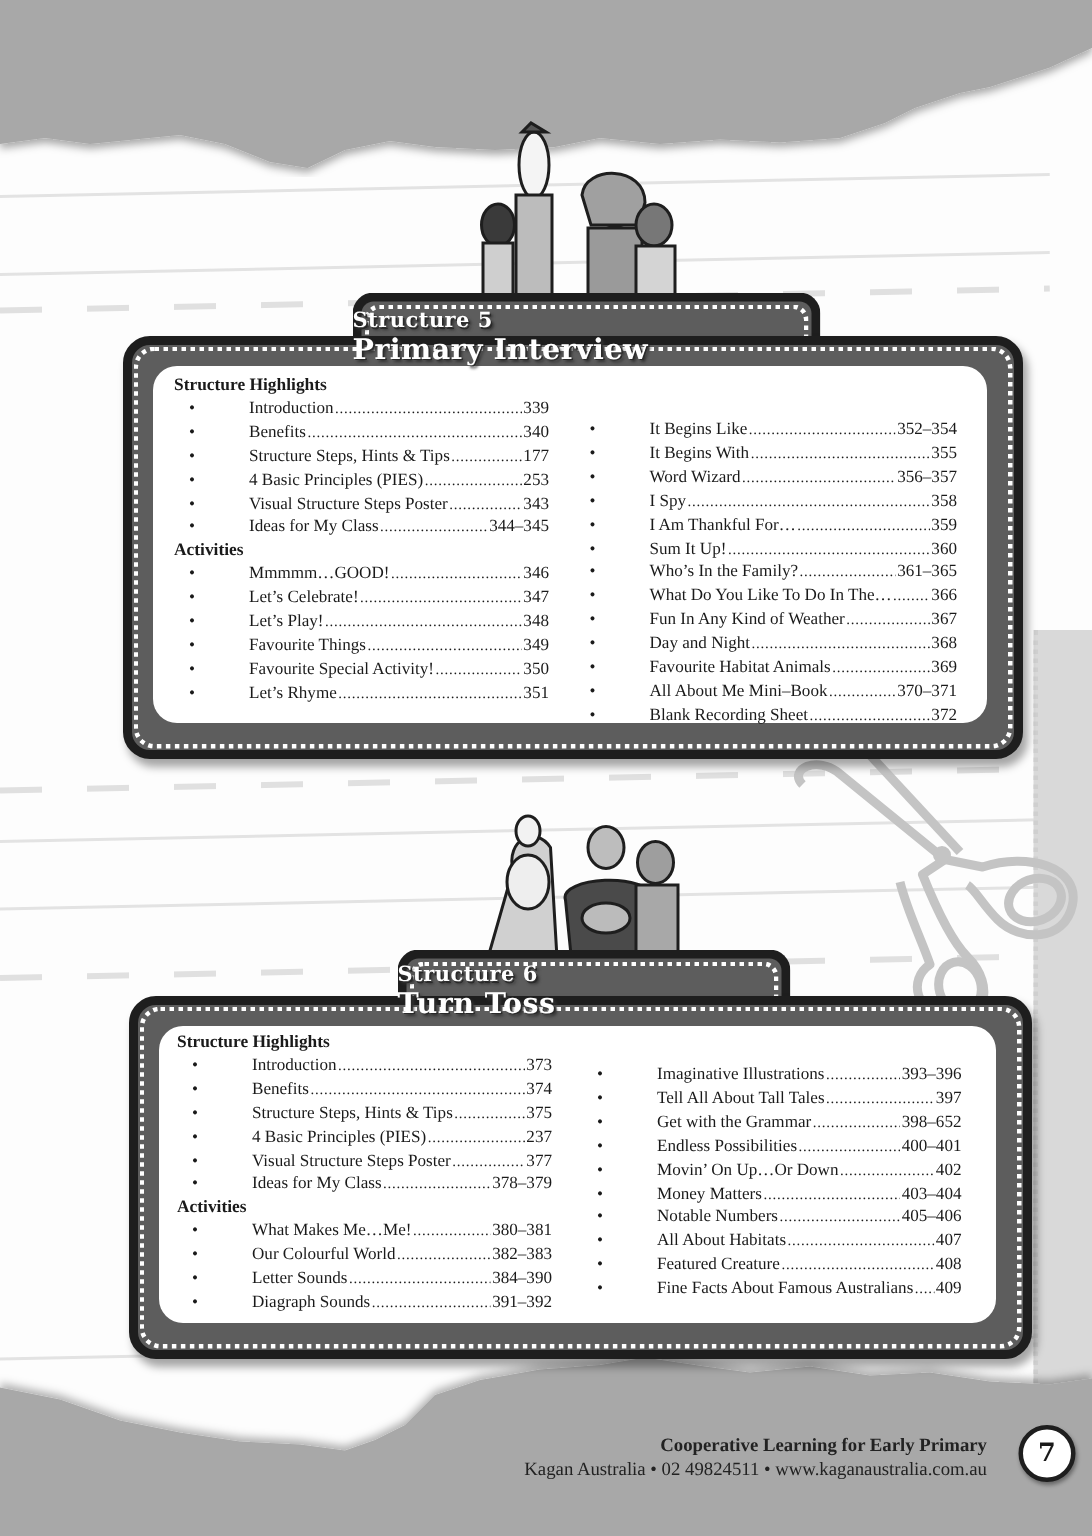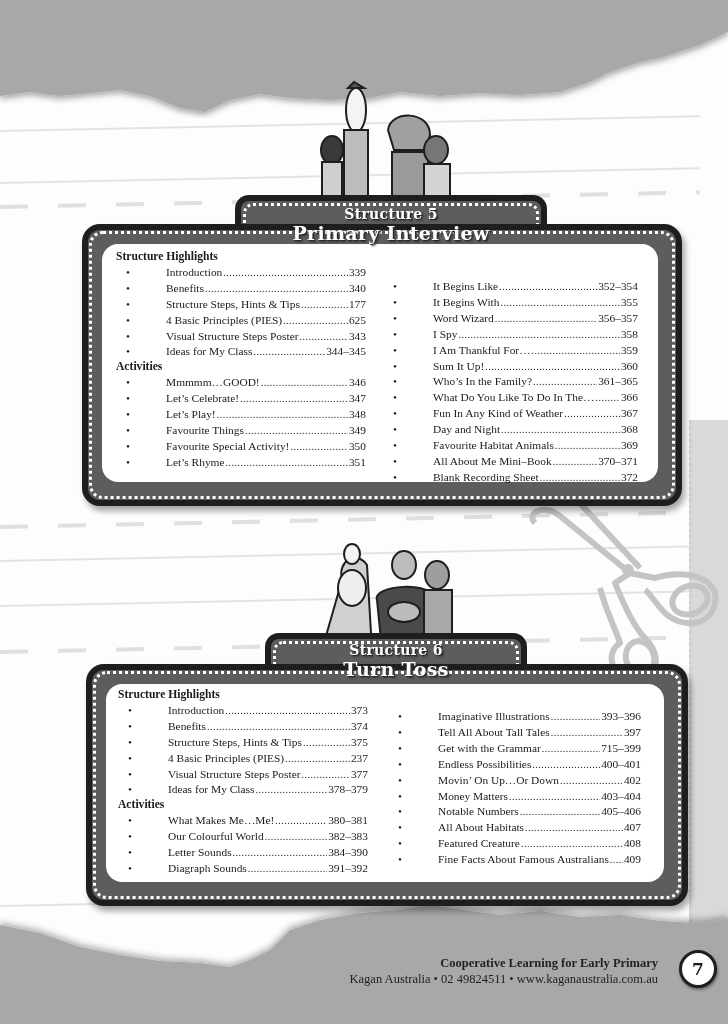--- a/index.html
+++ b/index.html
@@ -12,21 +12,21 @@
   .torn-bottom{position:absolute;left:0;top:905px;width:728px;height:119px;}
   .scissors{position:absolute;left:505px;top:498px;width:215px;height:185px;}
   .people{position:absolute;}
   
   .frame{position:absolute;}
   .frame .tab{position:absolute;background:#5d5d5d;border:6px solid #1e1e1e;border-bottom:none;border-radius:14px 14px 0 0;}
   .frame .tab::after{content:"";position:absolute;inset:2px;border:3px dotted #ffffff;border-bottom:none;border-radius:10px 10px 0 0;}
   .frame .box{position:absolute;background:#5d5d5d;border:6px solid #1e1e1e;border-radius:18px;box-shadow:3px 5px 6px rgba(0,0,0,.35);}
   .frame .box::before{content:"";position:absolute;inset:1px;border:3px dotted #ffffff;border-radius:14px;pointer-events:none;}
   .frame .inner{position:absolute;background:#ffffff;border-radius:16px;}
-  .frame .heading{position:absolute;left:0;right:4px;text-align:center;color:#ffffff;font-family:"DejaVu Serif",serif;font-weight:bold;text-shadow:1px 1px 0 #2a2a2a,2px 2px 2px #333;}
+  .frame .heading{position:absolute;left:0;right:4px;text-align:left;color:#ffffff;font-family:"DejaVu Serif",serif;font-weight:bold;text-shadow:1px 1px 0 #2a2a2a,2px 2px 2px #333;}
   .heading .sub{display:block;font-size:14px;line-height:15px;letter-spacing:.3px;}
   .heading .main{display:block;font-size:19px;line-height:22px;letter-spacing:.3px;}
   .col{position:absolute;font-size:11.4px;line-height:14.9px;}
   .sec{font-weight:bold;font-size:11.6px;}
   .item{display:flex;align-items:baseline;white-space:nowrap;}
   .item .bullet{margin-right:3px;}
   .item .lbl{flex:0 0 auto;margin-left:33px;}
   .item .dots{flex:1 1 auto;overflow:hidden;margin:0 1px;}
   .item .dots::after{content:"................................................................................................................................";letter-spacing:0.5px;font-size:10px;}
   .item .pg{flex:0 0 auto;}
@@ -122,21 +122,21 @@
           <div class="item indent">
             <span class="bullet">•</span>
             <span class="lbl">Structure Steps, Hints &amp; Tips</span>
             <span class="dots"></span>
             <span class="pg">177</span>
           </div>
           <div class="item indent">
             <span class="bullet">•</span>
             <span class="lbl">4 Basic Principles (PIES)</span>
             <span class="dots"></span>
-            <span class="pg">625</span>
+            <span class="pg">253</span>
           </div>
           <div class="item indent">
             <span class="bullet">•</span>
             <span class="lbl">Visual Structure Steps Poster</span>
             <span class="dots"></span>
             <span class="pg">343</span>
           </div>
           <div class="item indent">
             <span class="bullet">•</span>
             <span class="lbl">Ideas for My Class</span>
@@ -369,21 +369,21 @@
           <div class="item">
             <span class="bullet">•</span>
             <span class="lbl">Tell All About Tall Tales</span>
             <span class="dots"></span>
             <span class="pg">397</span>
           </div>
           <div class="item">
             <span class="bullet">•</span>
             <span class="lbl">Get with the Grammar</span>
             <span class="dots"></span>
-            <span class="pg">715–399</span>
+            <span class="pg">398–652</span>
           </div>
           <div class="item">
             <span class="bullet">•</span>
             <span class="lbl">Endless Possibilities</span>
             <span class="dots"></span>
             <span class="pg">400–401</span>
           </div>
           <div class="item">
             <span class="bullet">•</span>
             <span class="lbl">Movin’ On Up…Or Down</span>

